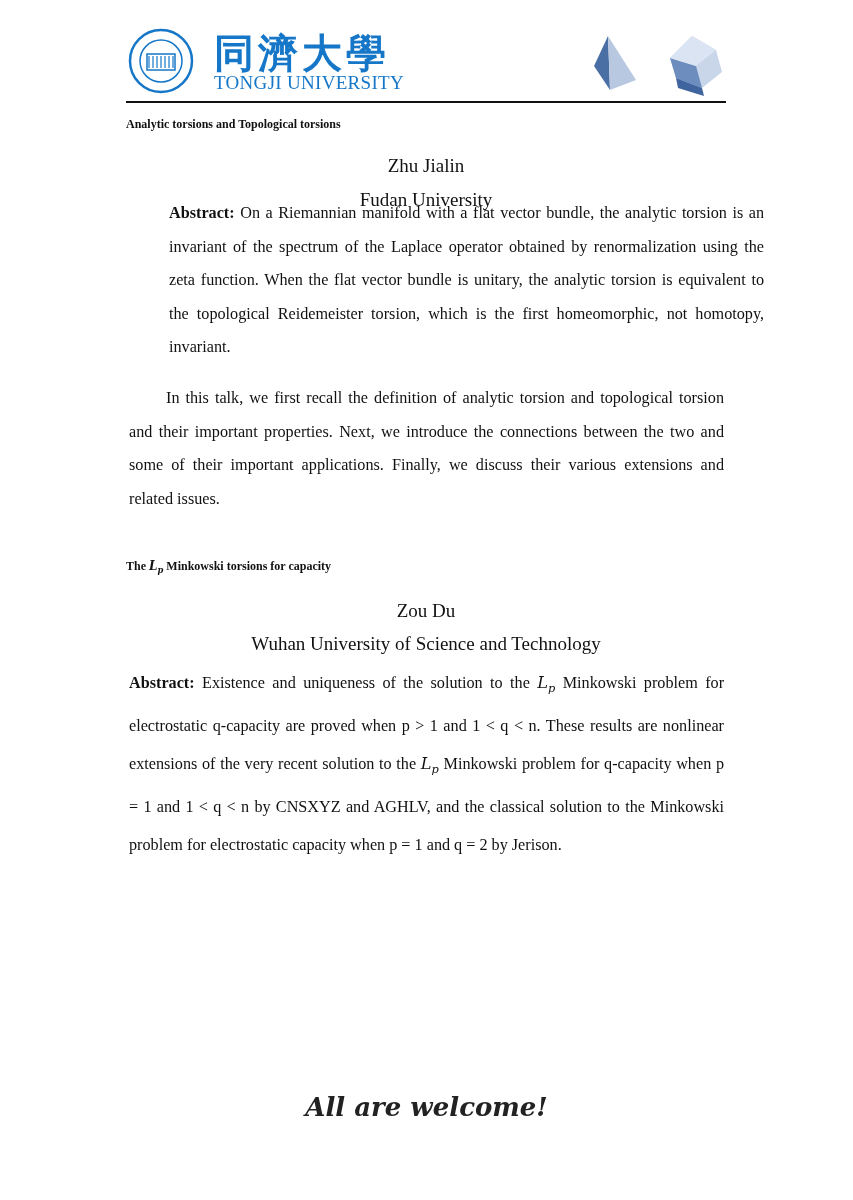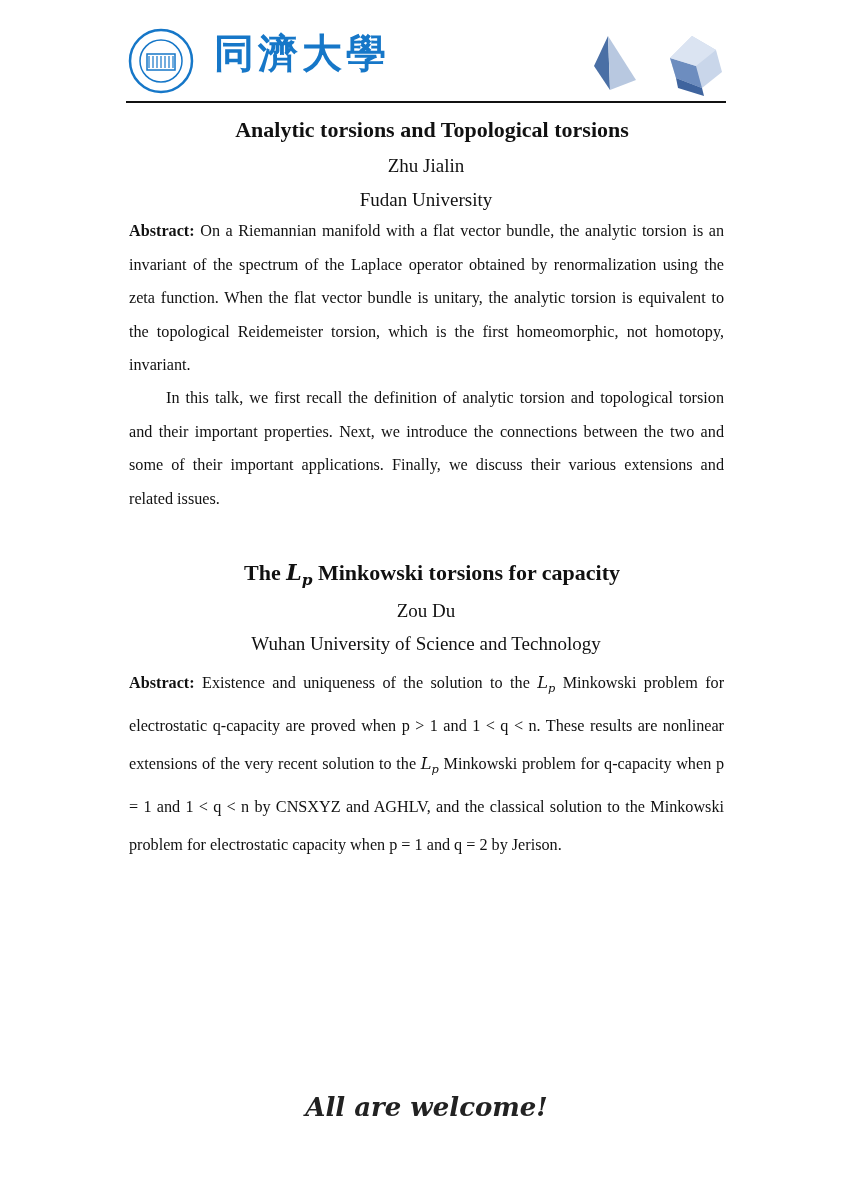--- a/index.html
+++ b/index.html
@@ -7,22 +7,22 @@
          font-family:"Liberation Serif", "DejaVu Serif", serif; color:#111; }
   .header { position:absolute; left:126px; top:24px; width:600px; height:78px; }
   .seal { position:absolute; left:2px; top:4px; width:66px; height:66px; }
   .cn-name { position:absolute; left:88px; top:2px; font-size:40px; color:#1677c8;
              font-family:"DejaVu Serif", serif; letter-spacing:4px; font-weight:bold; }
   .en-name { position:absolute; left:88px; top:48px; font-size:19px; color:#1677c8;
              font-family:"Liberation Serif", serif; letter-spacing:0.3px; }
   .shapes { position:absolute; left:458px; top:2px; width:140px; height:72px; }
   .rule { position:absolute; left:126px; top:101px; width:600px; height:2px; background:#111; }
 
-  .title { position:absolute; left:132px; width:600px; text-align:center;
-           font-weight:bold; font-size:22px; }
+  .title { position:absolute; left:126px; width:600px; 
+           font-weight:bold; font-size:12px; }
   .center-line { position:absolute; left:126px; width:600px; text-align:center; font-size:19px; }
   .para { position:absolute; left:129px; width:595px; font-size:16.2px; line-height:33.5px;
           text-align:justify; }
   .para b { font-weight:bold; }
   .indent { text-indent:37px; }
   .math { font-family:"DejaVu Serif", serif; font-style:italic;margin-top:48px; }
   .math sub { font-size:70%; }
   .welcome { position:absolute; left:0; width:853px; top:1092px; text-align:center;
              font-family:"DejaVu Serif", serif; font-style:italic; font-weight:bold;
              font-size:26px; color:#222; }
@@ -31,35 +31,36 @@
 <body>
 
 <div class="header">
   <svg class="seal" viewBox="0 0 66 66">
     <circle cx="33" cy="33" r="31" fill="none" stroke="#1677c8" stroke-width="2.5"></circle>
     <circle cx="33" cy="33" r="21" fill="none" stroke="#1677c8" stroke-width="1.5"></circle>
     <rect x="19" y="26" width="28" height="16" fill="none" stroke="#1677c8" stroke-width="1.5"></rect>
     <path d="M21 28 v12 M25 28 v12 M29 28 v12 M33 28 v12 M37 28 v12 M41 28 v12 M45 28 v12" stroke="#1677c8" stroke-width="1.2"></path>
   </svg>
   <div class="cn-name">同濟大學</div>
+  <div class="en-name">TONGJI UNIVERSITY</div>
   <svg class="shapes" viewBox="0 0 140 72">
     <polygon points="24,10 10,40 26,64" fill="#4a6fa5"></polygon>
     <polygon points="24,10 26,64 52,54" fill="#b8c8e0"></polygon>
     <polygon points="108,10 132,24 138,46 118,62 92,52 86,32" fill="#c9d6ea"></polygon>
     <polygon points="86,32 92,52 118,62 112,40" fill="#6d8dbf"></polygon>
     <polygon points="92,52 118,62 120,70 94,62" fill="#3f649e"></polygon>
     <polygon points="108,10 86,32 112,40 132,24" fill="#dbe4f2"></polygon>
   </svg>
 </div>
 <div class="rule"></div>
 
 <div class="title" style="top:117px;">Analytic torsions and Topological torsions</div>
 <div class="center-line" style="top:155px;">Zhu Jialin</div>
 <div class="center-line" style="top:189px;">Fudan University</div>
-<div class="para" style="top:215px;">
+<div class="para" style="top:197px;margin-left:40px;">
   <b>Abstract:</b>
   <span>On a Riemannian manifold with a flat vector bundle, the analytic torsion is an invariant of the spectrum of the Laplace operator obtained by renormalization using the zeta function. When the flat vector bundle is unitary, the analytic torsion is equivalent to the topological Reidemeister torsion, which is the first homeomorphic, not homotopy, invariant.</span>
 </div>
 <div class="para indent" style="top:382px;">In this talk, we first recall the definition of analytic torsion and topological torsion and their important properties. Next, we introduce the connections between the two and some of their important applications. Finally, we discuss their various extensions and related issues.</div>
 
 <div class="title" style="top:559px;">
   <span>The</span>
   <span class="math"><span>L</span><sub>p</sub></span>
   <span>Minkowski torsions for capacity</span>
 </div>

